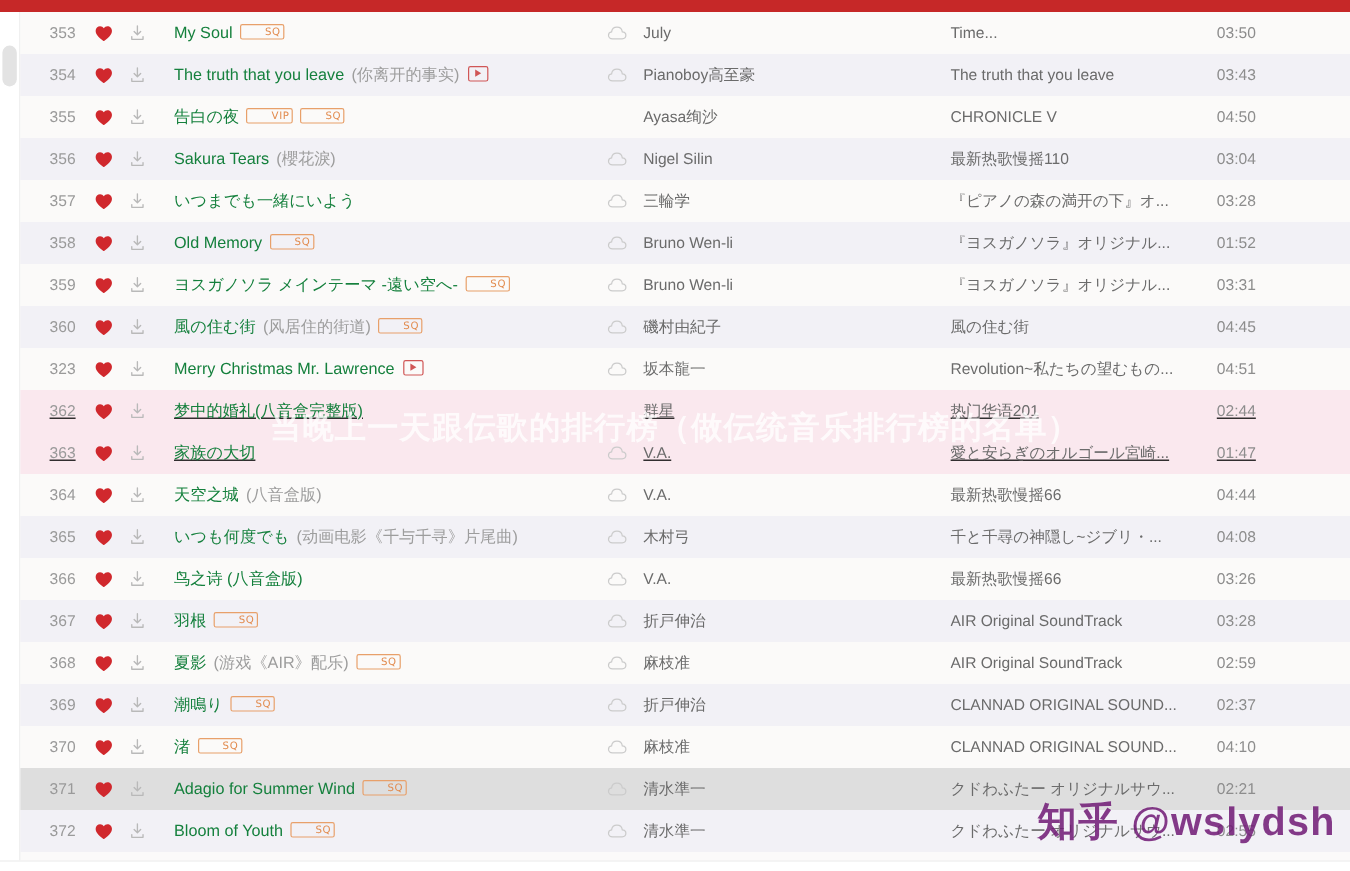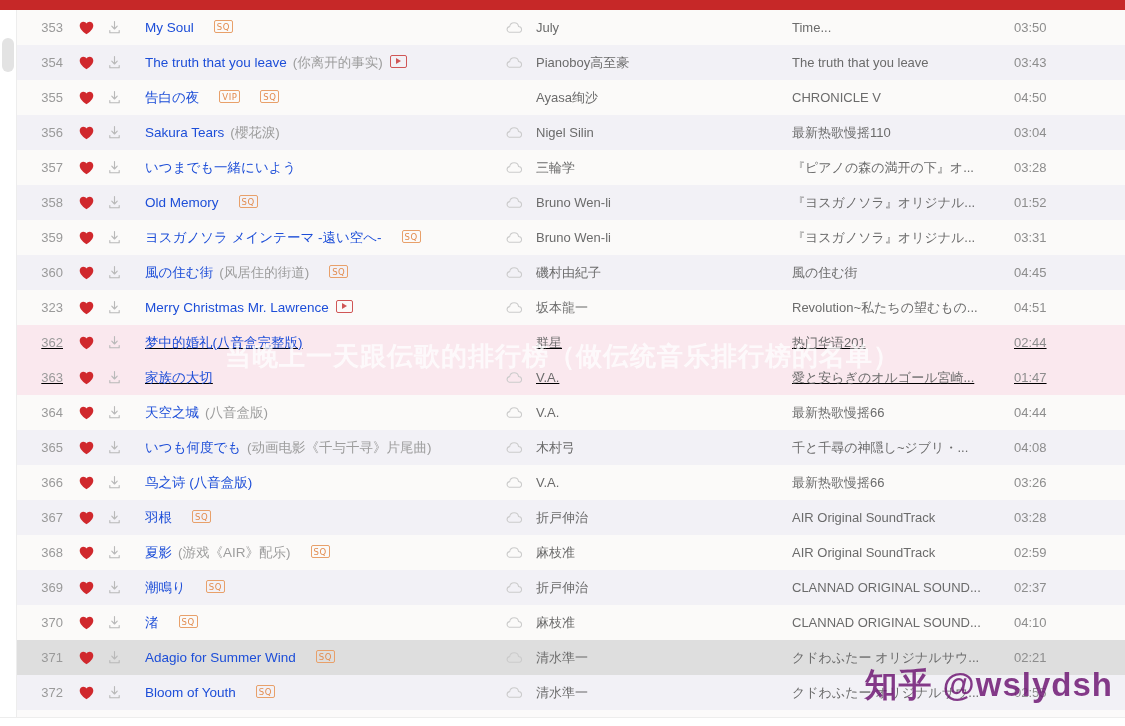--- a/index.html
+++ b/index.html
@@ -134,30 +134,30 @@
     padding-right: 10px;
   }
   .c-time {
     flex: 0 0 auto;
     width: 70px;
     box-sizing: border-box;
     color: #8d8d8d;
     font-size: 13px;
   }
 
-  .title-main  { color: #1d4ed8; }
+  .title-main  { color: #15803d; }
   .title-alt   { color: #9d9d9d; margin-left: 6px; }
 
   
   .badge {
     display: inline-block;
-    margin-left: 20px;
+    margin-left: 6px;
     font-size: 8.5px;
     line-height: 10px;
-    padding: 1px 2px 0 2px;
+    padding: 1px 2px 0 20px;
     border: 1px solid #e8a06a;
     color: #e28b4e;
     border-radius: 2px;
     letter-spacing: 0.5px;
     font-family: "DejaVu Sans", sans-serif;
     transform: translateY(-1px);
     vertical-align: middle;
   }
   .badge.vip { color: #e28b4e; border-color: #e8a06a; }
 

